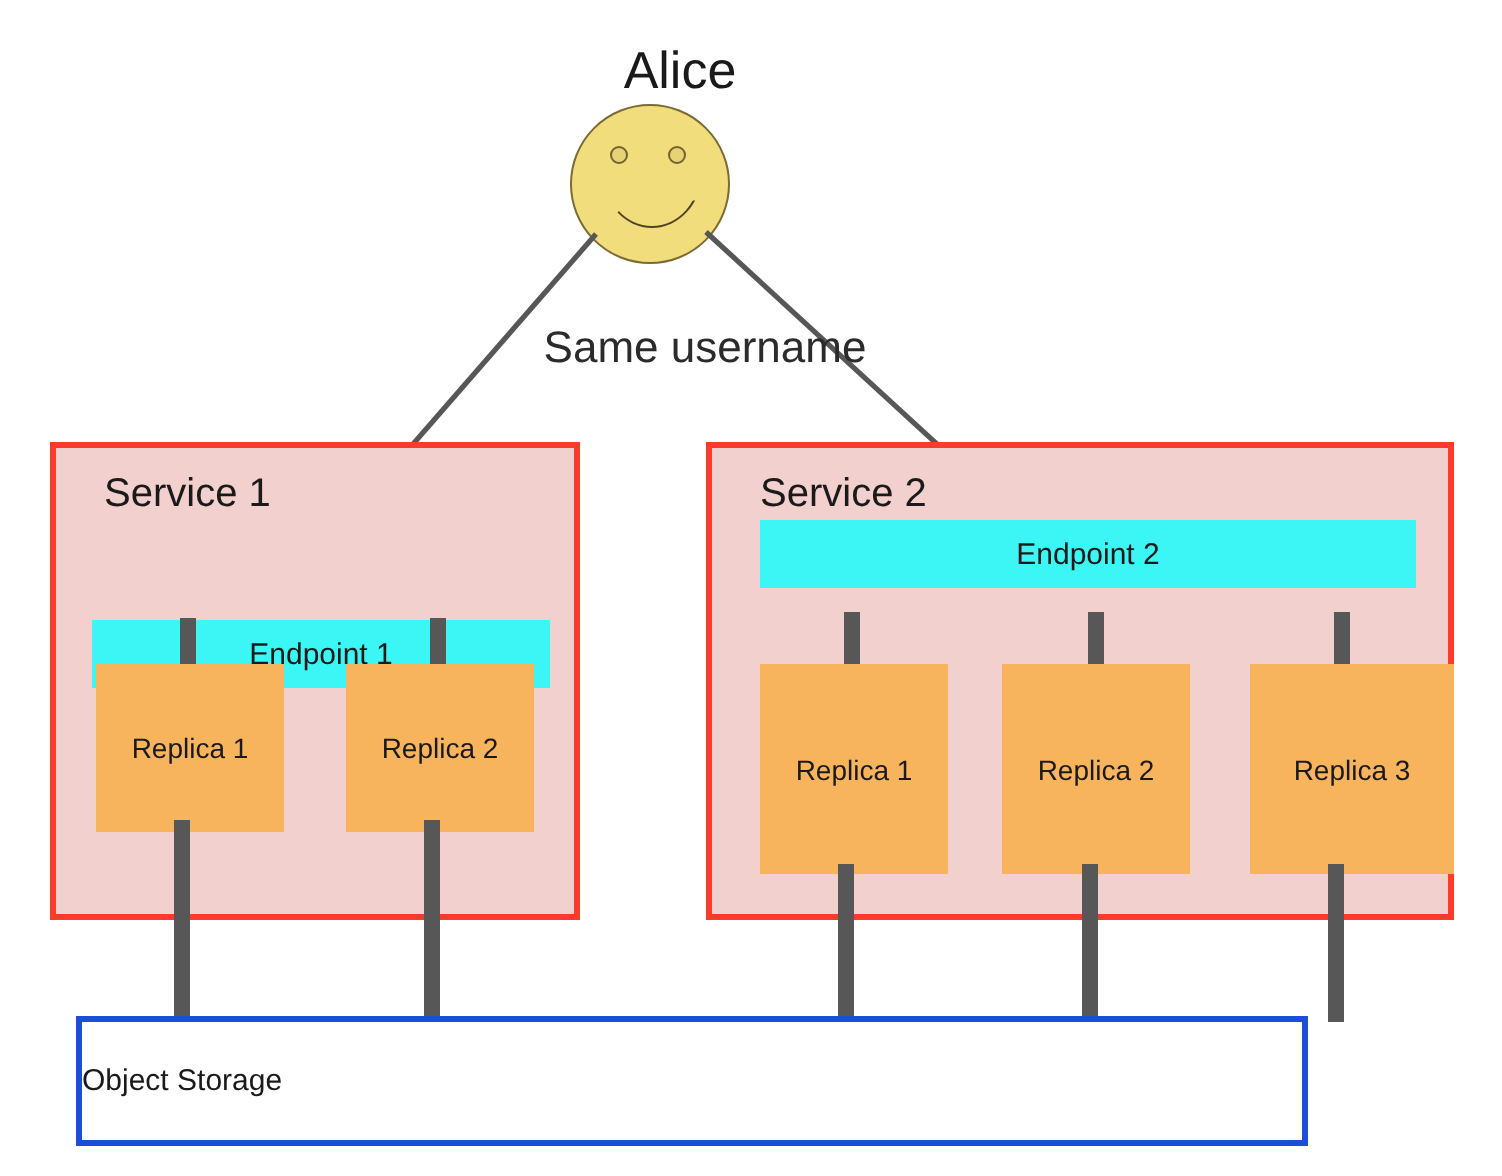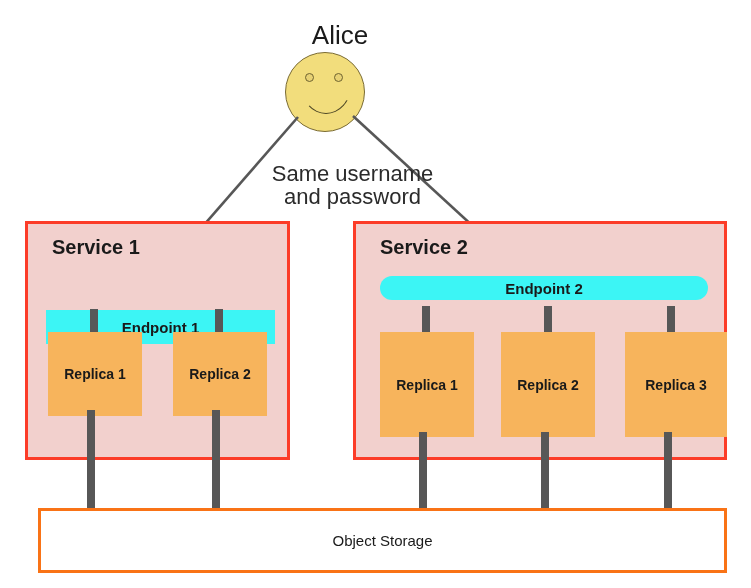--- a/index.html
+++ b/index.html
@@ -85,21 +85,20 @@
     line-height: 23px;
     color: #2b2b2b;
   }
 
   
   .service-box {
     position: absolute;
     background: #f2d0cd;
     border: 3px solid #fc3c28;
     box-sizing: border-box;
-    font-weight: bold;
   }
   .service-title {
     position: absolute;
     left: 24px;
     top: 12px;
     font-size: 20px;
     color: #1a1a1a;
   }
   .endpoint {
     position: absolute;
@@ -125,28 +124,28 @@
     position: absolute;
     width: 8px;
     background: #575757;
   }
 
   
   #object-storage {
     position: absolute;
     left: 38px;
     top: 508px;
-    width: 689px;
+    width: 616px;
     height: 65px;
-    border: 3px solid #f97316;
+    border: 3px solid #1d4ed8;
     background: #ffffff;
     box-sizing: border-box;
     display: flex;
     align-items: center;
-    justify-content: center;
+    justify-content: flex-start;
     font-size: 15px;
     color: #1a1a1a;
   }
 </style>
 </head>
 <body>
 
 <div id="canvas">
 
   <div id="alice-label">Alice</div>
@@ -161,38 +160,37 @@
       <marker id="ah" markerWidth="9" markerHeight="9" refX="7.4" refY="3.2" orient="auto" markerUnits="strokeWidth">
         <path d="M0,0 L8,3.2 L0,6.4 L2.1,3.2 z" fill="#575757"></path>
       </marker>
     </defs>
     <line x1="298" y1="117" x2="163" y2="272" stroke="#575757" stroke-width="2.6" marker-end="url(#ah)"></line>
     <line x1="353" y1="116" x2="512" y2="262" stroke="#575757" stroke-width="2.6" marker-end="url(#ah)"></line>
   </svg>
 
   <div id="cred-note">
     <div>Same username</div>
-    <div>and password</div>
   </div>
 
   <div class="service-box" style="left:25px; top:221px; width:265px; height:239px;">
     <div class="service-title">Service 1</div>
     <div class="endpoint" style="left:18px; top:51px; width:229px; height:34px;margin-top:35px;">Endpoint 1</div>
     <div class="stem" style="left:62px; top:85px; height:25px;"></div>
     <div class="stem" style="left:187px; top:85px; height:25px;"></div>
     <div class="replica" style="left:20px; top:108px; width:94px; height:84px;">Replica 1</div>
     <div class="replica" style="left:145px; top:108px; width:94px; height:84px;">Replica 2</div>
   </div>
 
   <div class="stem" style="left:87px; top:410px; height:101px;"></div>
   <div class="stem" style="left:212px; top:410px; height:101px;"></div>
 
   <div class="service-box" style="left:353px; top:221px; width:374px; height:239px;">
     <div class="service-title">Service 2</div>
-    <div class="endpoint" style="left:24px; top:52px; width:328px; height:24px;border-radius:15px;">Endpoint 2</div>
+    <div class="endpoint" style="left:24px; top:36px; width:328px; height:34px;">Endpoint 2</div>
     <div class="stem" style="left:66px; top:82px; height:26px;"></div>
     <div class="stem" style="left:188px; top:82px; height:26px;"></div>
     <div class="stem" style="left:311px; top:82px; height:26px;"></div>
     <div class="replica" style="left:24px; top:108px; width:94px; height:105px;">Replica 1</div>
     <div class="replica" style="left:145px; top:108px; width:94px; height:105px;">Replica 2</div>
     <div class="replica" style="left:269px; top:108px; width:102px; height:105px;">Replica 3</div>
   </div>
 
   <div class="stem" style="left:419px; top:432px; height:79px;"></div>
   <div class="stem" style="left:541px; top:432px; height:79px;"></div>

